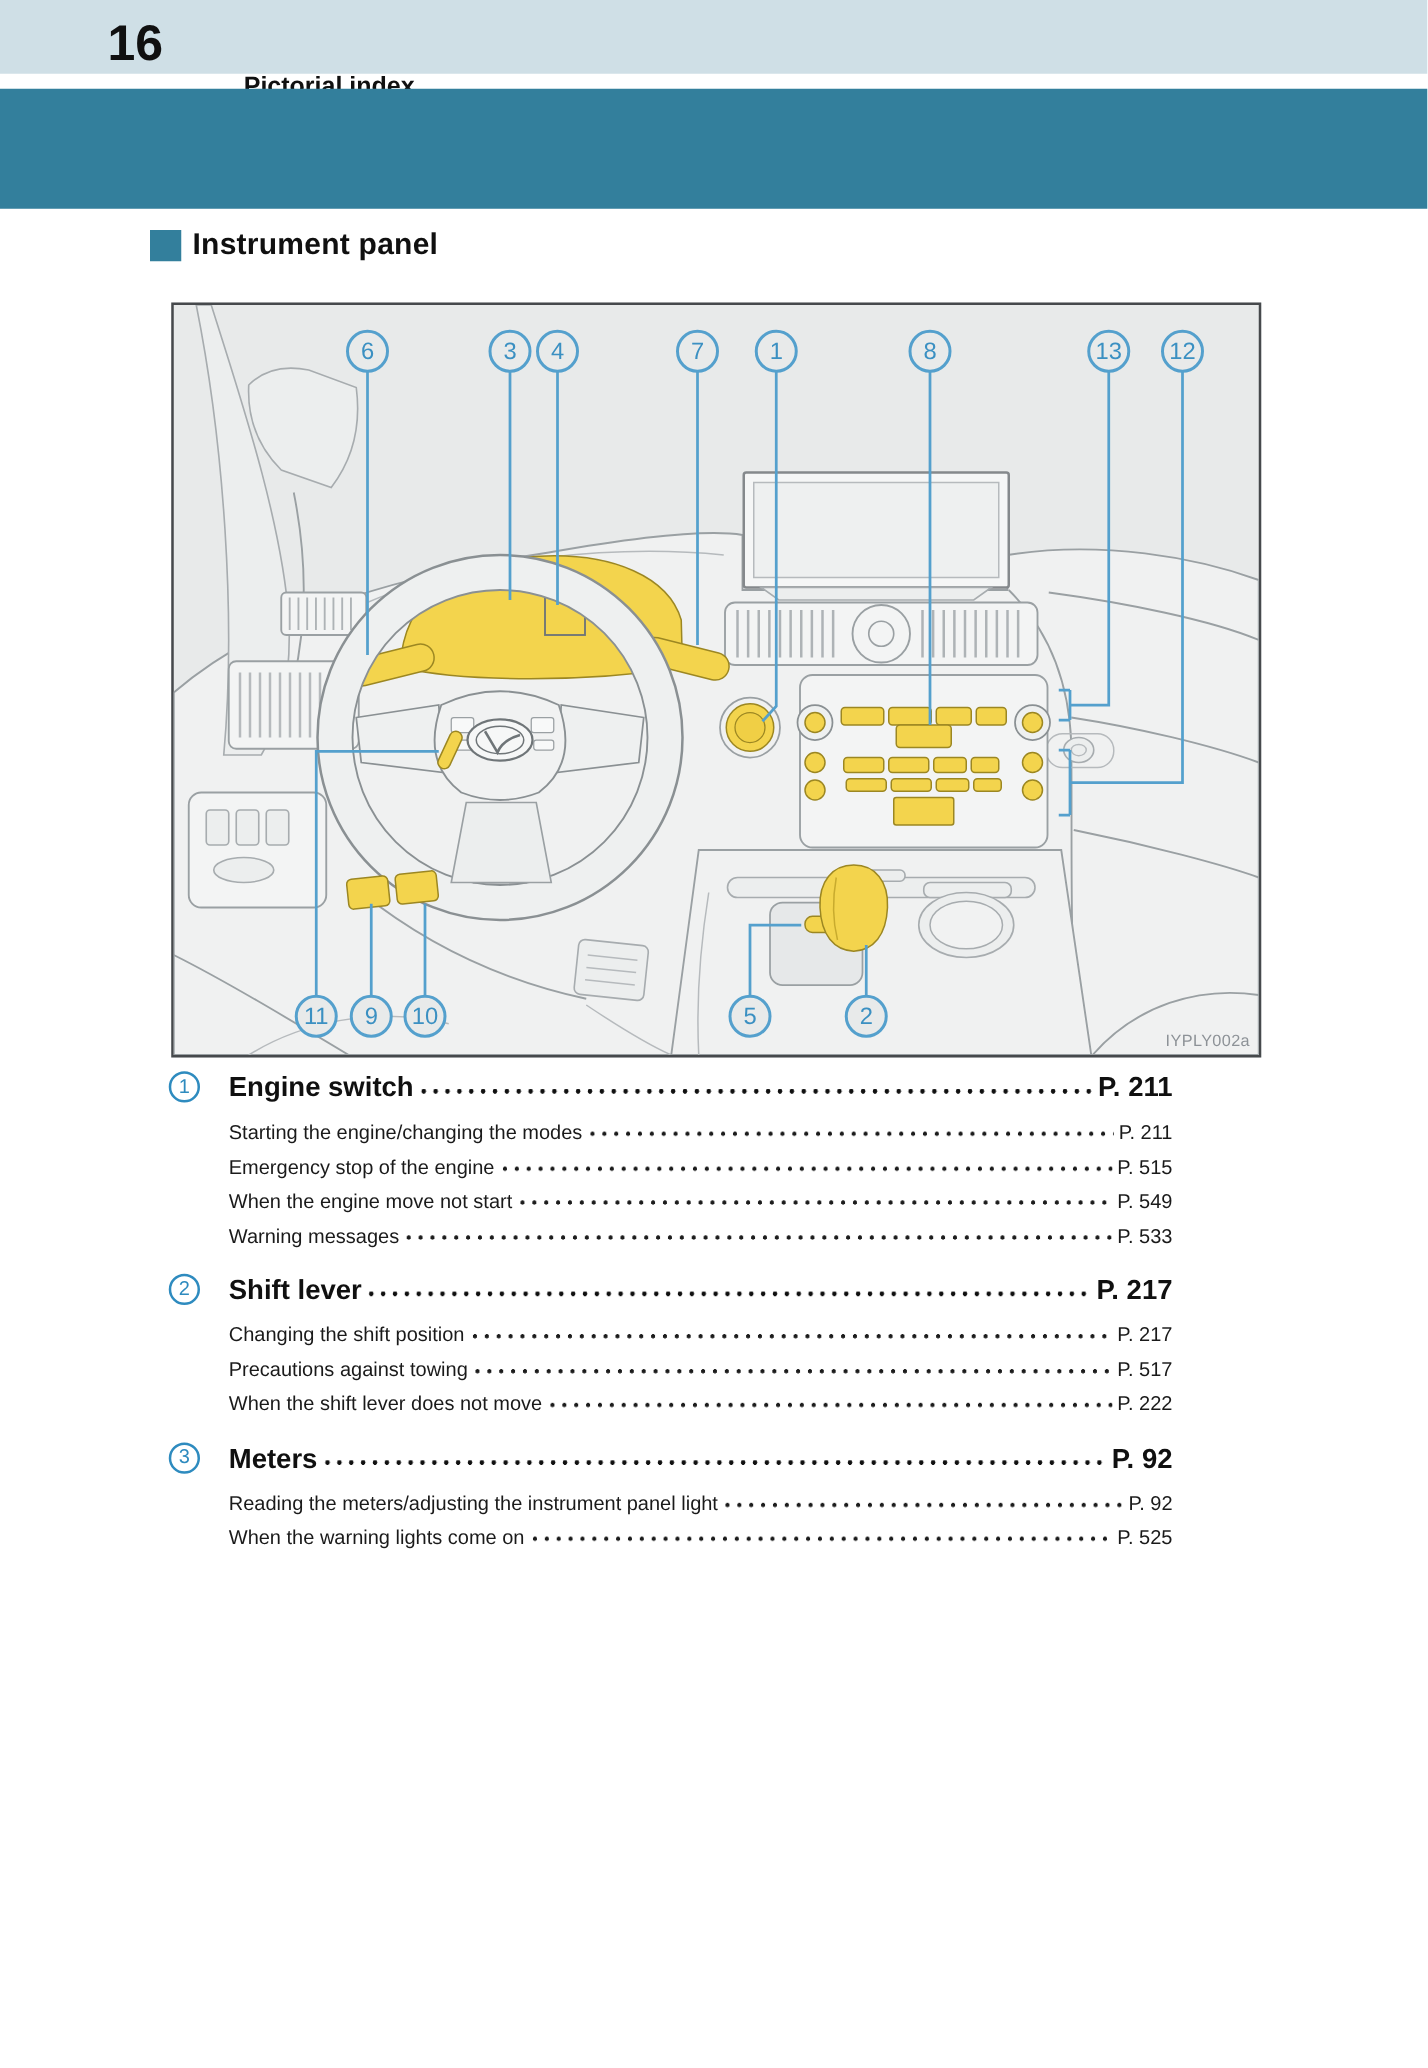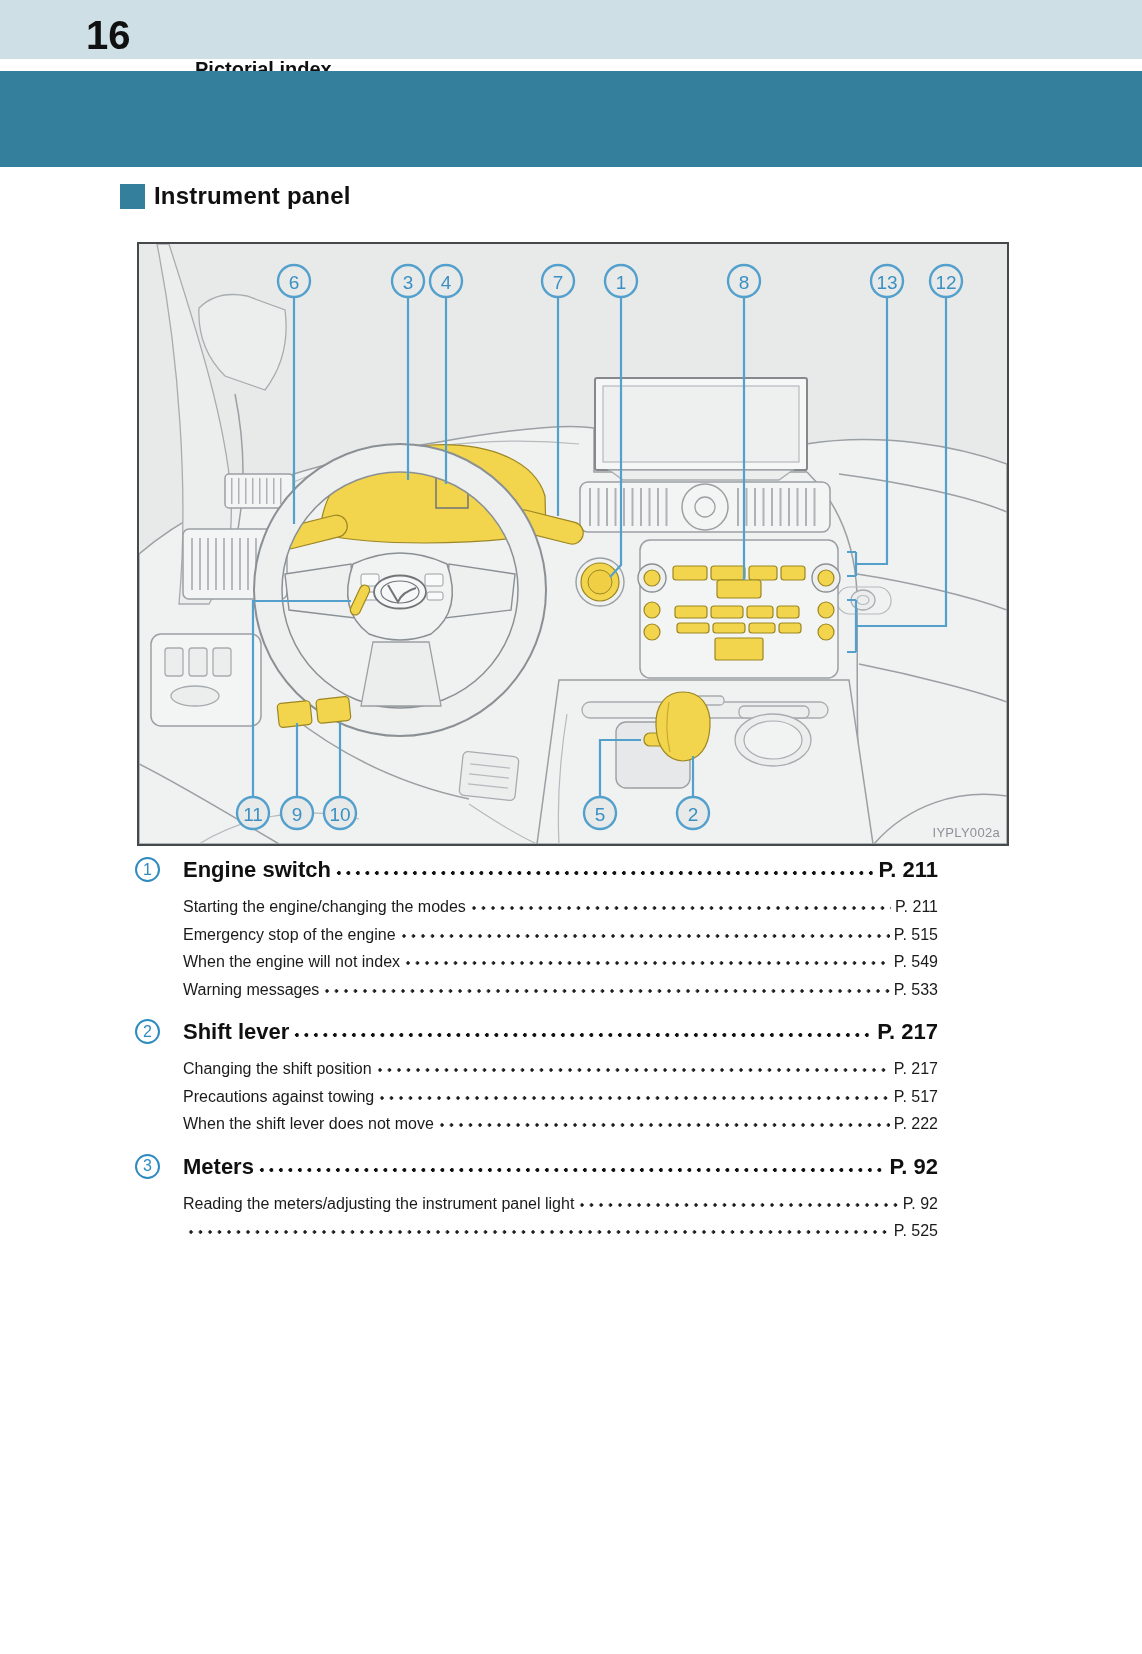--- a/index.html
+++ b/index.html
@@ -288,21 +288,21 @@
         <span class="lbl">Starting the engine/changing the modes</span>
         <span class="dotfill"></span>
         <span class="ref">P. 211</span>
       </div>
       <div class="toc-sub">
         <span class="lbl">Emergency stop of the engine</span>
         <span class="dotfill"></span>
         <span class="ref">P. 515</span>
       </div>
       <div class="toc-sub">
-        <span class="lbl">When the engine will not index</span>
+        <span class="lbl">When the engine move not start</span>
         <span class="dotfill"></span>
         <span class="ref">P. 549</span>
       </div>
       <div class="toc-sub">
         <span class="lbl">Warning messages</span>
         <span class="dotfill"></span>
         <span class="ref">P. 533</span>
       </div>
     </div>
     <div class="toc-group">
@@ -334,17 +334,18 @@
         <span class="lbl">Meters</span>
         <span class="dotfill"></span>
         <span class="ref">P. 92</span>
       </div>
       <div class="toc-sub">
         <span class="lbl">Reading the meters/adjusting the instrument panel light</span>
         <span class="dotfill"></span>
         <span class="ref">P. 92</span>
       </div>
       <div class="toc-sub">
+        <span class="lbl">When the warning lights come on</span>
         <span class="dotfill"></span>
         <span class="ref">P. 525</span>
       </div>
     </div>
   </div>
 
 </body></html>

